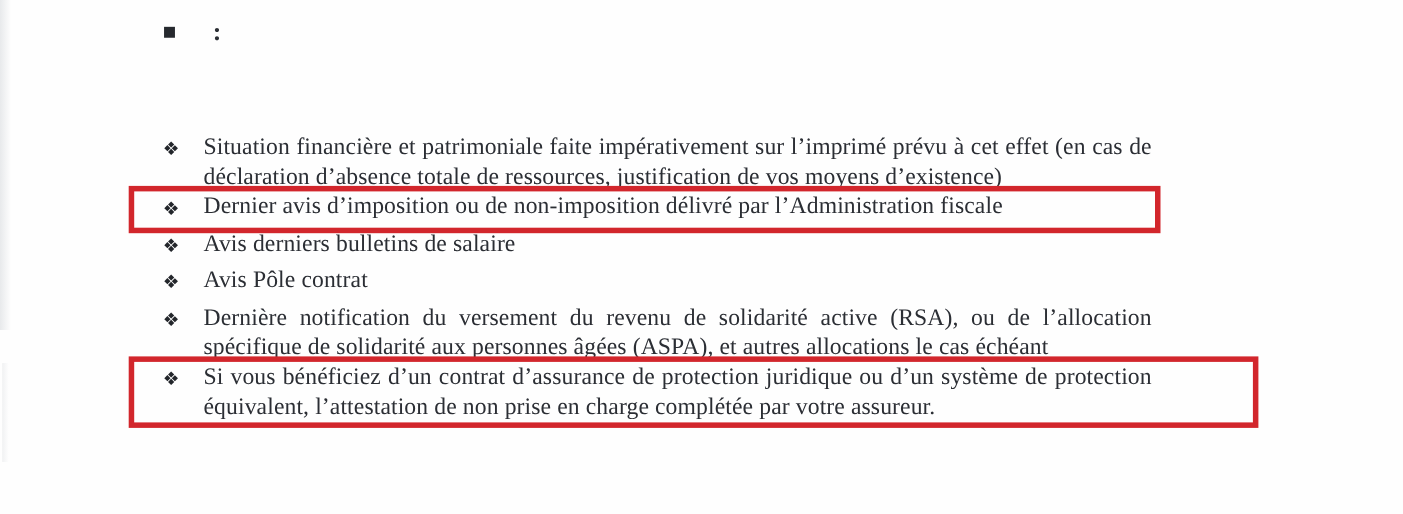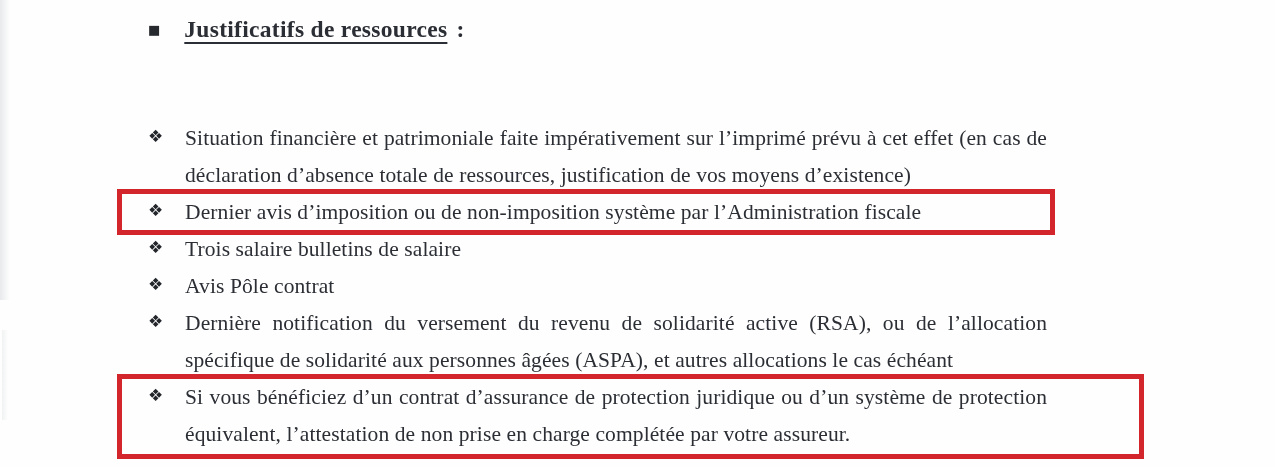--- a/index.html
+++ b/index.html
@@ -77,21 +77,21 @@
     flex: 0 0 37px;
     width: 37px;
     font-family: "DejaVu Sans", sans-serif;
     font-size: 17px;
     line-height: 33.5px;
     color: #23262b;
   }
   .item .text {
     width: 862px;
     font-size: 21.5px;
-    line-height: 37px;
+    line-height: 27px;
     text-align: justify;
     letter-spacing: 0.1px;
   }
   
   .redbox {
     position: absolute;
     border: 5px solid #d2262c;
     pointer-events: none;
     z-index: 2;
   }
@@ -111,40 +111,39 @@
 </head>
 <body>
 
 <div class="page">
 
   <div class="scan-edge"></div>
   <div class="scan-smudge"></div>
 
   <div class="heading">
     <span class="sq">■</span>
-    <span class="title">Justificatifs de ressources</span>
     <span class="suffix">:</span>
   </div>
 
   <div class="items">
 
     <div class="item">
       <span class="bullet">❖</span>
       <div class="text">Situation financière et patrimoniale faite impérativement sur l’imprimé prévu à cet effet (en cas de déclaration d’absence totale de ressources, justification de vos moyens d’existence)</div>
     </div>
 
     <div class="item">
       <div class="redbox rb1"></div>
       <span class="bullet">❖</span>
-      <div class="text">Dernier avis d’imposition ou de non-imposition système par l’Administration fiscale</div>
+      <div class="text">Dernier avis d’imposition ou de non-imposition délivré par l’Administration fiscale</div>
     </div>
 
     <div class="item">
       <span class="bullet">❖</span>
-      <div class="text">Trois salaire bulletins de salaire</div>
+      <div class="text">Avis derniers bulletins de salaire</div>
     </div>
 
     <div class="item">
       <span class="bullet">❖</span>
       <div class="text">Avis Pôle contrat</div>
     </div>
 
     <div class="item">
       <span class="bullet">❖</span>
       <div class="text">Dernière notification du versement du revenu de solidarité active (RSA), ou de l’allocation spécifique de solidarité aux personnes âgées (ASPA), et autres allocations le cas échéant</div>

